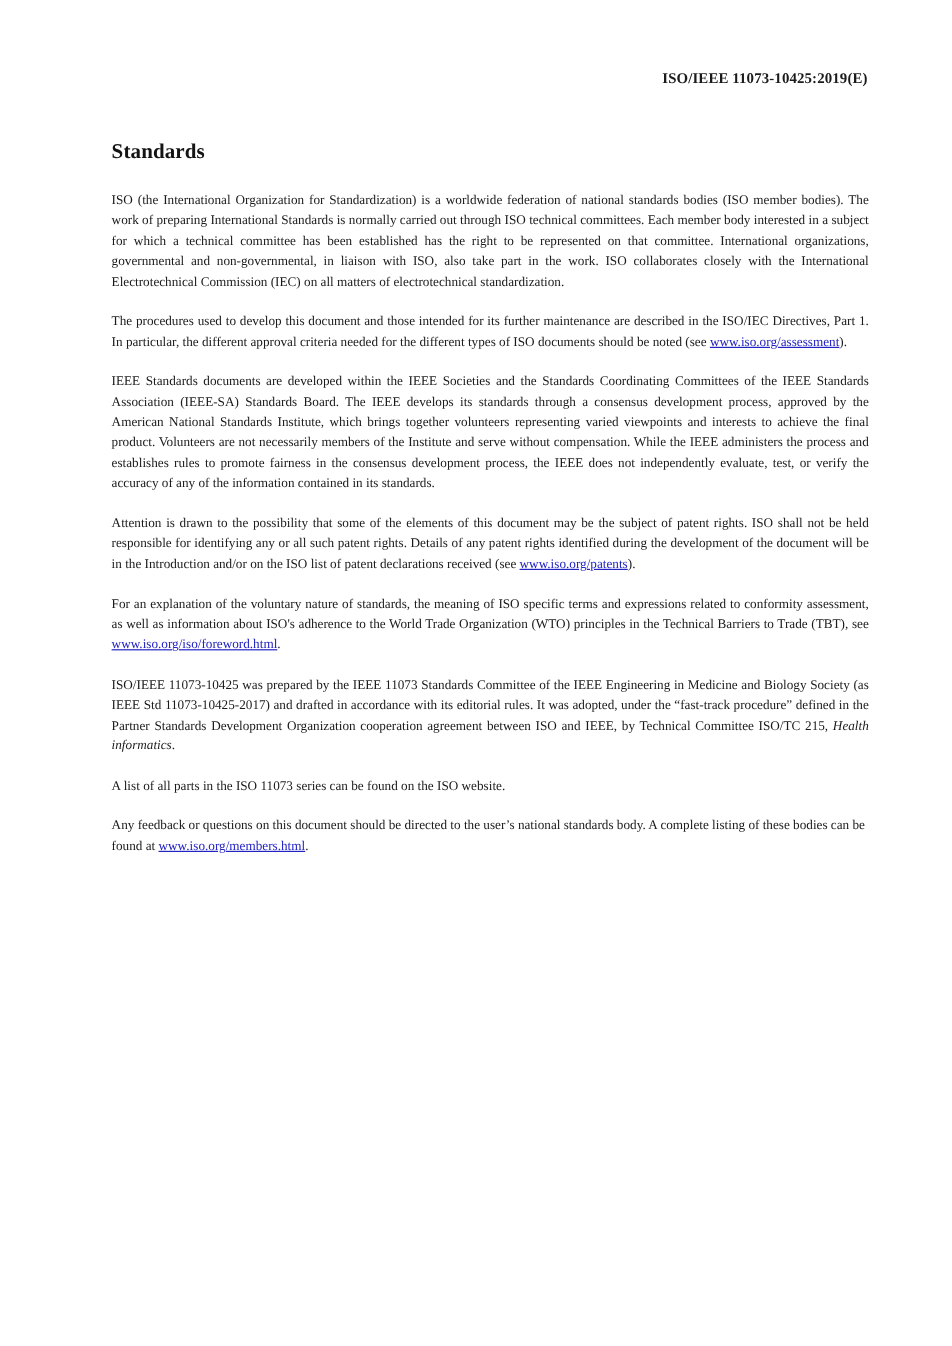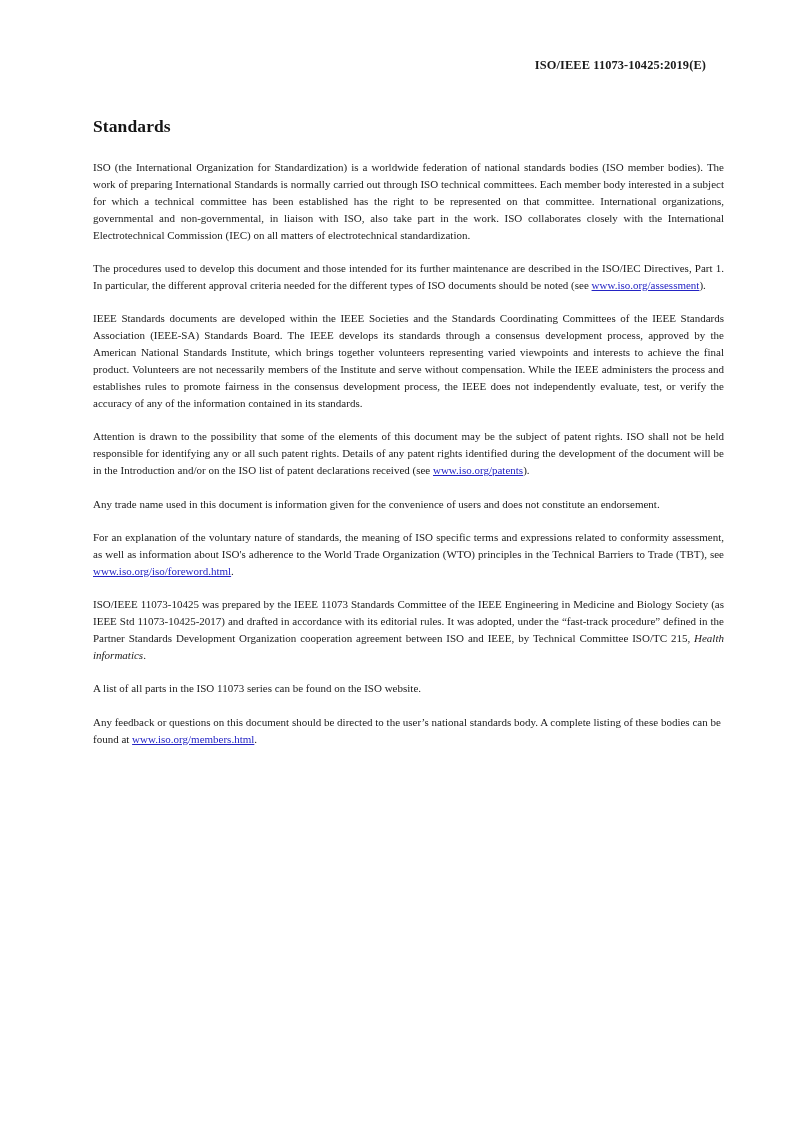--- a/index.html
+++ b/index.html
@@ -18,21 +18,21 @@
   .page {
     position: absolute;
     inset: 0;
     width: 793px;
     height: 1122px;
   }
   
   .doc-header {
     position: absolute;
     top: 58px;
-    left: 76px;
+    left: 93px;
     width: 630px;
     text-align: right;
     font-weight: bold;
     font-size: 12.4px;
     letter-spacing: 0.1px;
     color: #1b1b1b;
   }
   
   .content {
     position: absolute;
@@ -97,21 +97,20 @@
 
   <div class="doc-header">ISO/IEEE 11073-10425:2019(E)</div>
 
   <div class="content">
     <h1 class="section-title">Standards</h1>
     <div id="paragraph-list">
         <p class="body-para"><span>ISO (the International Organization for Standardization) is a worldwide federation of national standards bodies (ISO member bodies). The work of preparing International Standards is normally carried out through ISO technical committees. Each member body interested in a subject for which a technical committee has been established has the right to be represented on that committee. International organizations, governmental and non-governmental, in liaison with ISO, also take part in the work. ISO collaborates closely with the International Electrotechnical Commission (IEC) on all matters of electrotechnical standardization.</span></p>
         <p class="body-para"><span>The procedures used to develop this document and those intended for its further maintenance are described in the ISO/IEC Directives, Part 1. In particular, the different approval criteria needed for the different types of ISO documents should be noted (see </span><a class="lnk" href="#">www.iso.org/assessment</a><span>).</span></p>
         <p class="body-para"><span>IEEE Standards documents are developed within the IEEE Societies and the Standards Coordinating Committees of the IEEE Standards Association (IEEE-SA) Standards Board. The IEEE  develops its standards through a consensus development process, approved by the American National Standards Institute, which brings together volunteers representing varied viewpoints and interests to achieve the final product. Volunteers are not necessarily members of the Institute and serve without compensation. While the IEEE administers the process and establishes rules to promote fairness in the consensus development process, the IEEE does not independently evaluate, test, or verify the accuracy of any of the information contained in its standards.</span></p>
         <p class="body-para"><span>Attention is drawn to the possibility that some of the elements of this document may be the subject of patent rights. ISO shall not be held responsible for identifying any or all such patent rights. Details of any patent rights identified during the development of the document will be in the Introduction and/or on the ISO list of patent declarations received (see </span><a class="lnk" href="#">www.iso.org/patents</a><span>).</span></p>
-        <p class="body-para"><span>Any trade name used in this document is information given for the convenience of users and does not constitute an endorsement.</span></p>
         <p class="body-para"><span>For an explanation of the voluntary nature of standards, the meaning of ISO specific terms and expressions related to conformity assessment, as well as information about ISO's adherence to the World Trade Organization (WTO) principles in the Technical Barriers to Trade (TBT), see </span><a class="lnk" href="#">www.iso.org/iso/foreword.html</a><span>.</span></p>
         <p class="body-para"><span>ISO/IEEE 11073-10425 was prepared by the IEEE 11073 Standards Committee of the IEEE Engineering in Medicine and Biology Society (as IEEE Std 11073-10425-2017) and drafted in accordance with its editorial rules. It was adopted, under the “fast-track procedure” defined in the Partner Standards Development Organization cooperation agreement between ISO and IEEE, by Technical Committee ISO/TC 215, </span><em class="ital">Health informatics</em><span>.</span></p>
         <p class="body-para"><span>A list of all parts in the ISO 11073 series can be found on the ISO website.</span></p>
         <p class="body-para ragged"><span>Any feedback or questions on this document should be directed to the user’s national standards body. A complete listing of these bodies can be found at </span><a class="lnk" href="#">www.iso.org/members.html</a><span>.</span></p>
       </div>
   </div>
 
   <div class="doc-footer">
     <span class="footer-copy">© IEEE 2018– All rights reserved</span>
     <span class="footer-page">iii</span>

